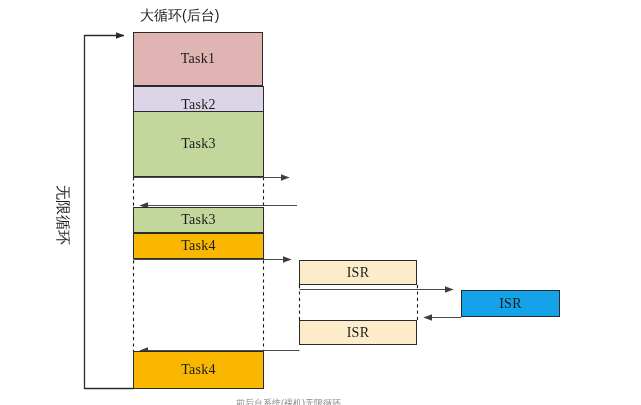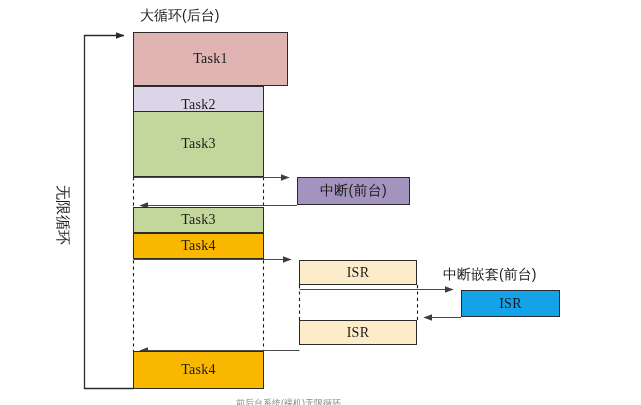--- a/index.html
+++ b/index.html
@@ -70,38 +70,35 @@
       <path d="M461,317.5 L424,317.5" fill="none" stroke="#4a4a4a" stroke-width="1.2" marker-end="url(#ah)"></path>
     </g>
 
     <g>
       <path d="M299.5,350.5 L140,350.5" fill="none" stroke="#4a4a4a" stroke-width="1.2" marker-end="url(#ah)"></path>
     </g>
   </svg>
 
   <div class="lbl cn" style="left:140px;top:7px;">大循环(后台)</div>
 
-  <div class="lbl cn" style="left:443px;top:266px;">中断嵌套(前台)</div>
 
   <div class="vert" style="left:72px;top:185px;">无限循环</div>
 
-  <div class="blk" style="left:133px;top:32px;width:155px;height:54px;background:#e0b4b2;">Task1</div>
+  <div class="blk" style="left:133px;top:32px;width:130px;height:54px;background:#e0b4b2;">Task1</div>
 
   <div class="blk" style="left:133px;top:86px;width:131px;height:38px;background:#dcd5e8;">Task2</div>
 
   <div class="blk" style="left:133px;top:111px;width:131px;height:66px;background:#c3d69b;">Task3</div>
 
   <div class="blk" style="left:133px;top:207px;width:131px;height:26px;background:#c3d69b;">Task3</div>
 
   <div class="blk" style="left:133px;top:233px;width:131px;height:26px;background:#f9b700;">Task4</div>
 
   <div class="blk" style="left:133px;top:351px;width:131px;height:38px;background:#f9b700;">Task4</div>
 
-  <div class="blk cn" style="left:297px;top:177px;width:113px;height:28px;background:#a394bf;
-              font-family:'Liberation Sans','DejaVu Sans',sans-serif;font-size:14px;">中断(前台)</div>
 
   <div class="blk" style="left:299px;top:260px;width:118px;height:25px;background:#fcecc9;">ISR</div>
 
   <div class="blk" style="left:299px;top:320px;width:118px;height:25px;background:#fcecc9;">ISR</div>
 
   <div class="blk" style="left:461px;top:290px;width:99px;height:27px;background:#14a3e8;">ISR</div>
 
   <div class="caption" style="left:236px;top:397px;width:300px;height:8px;">前后台系统(裸机)无限循环</div>
 
 </div>

